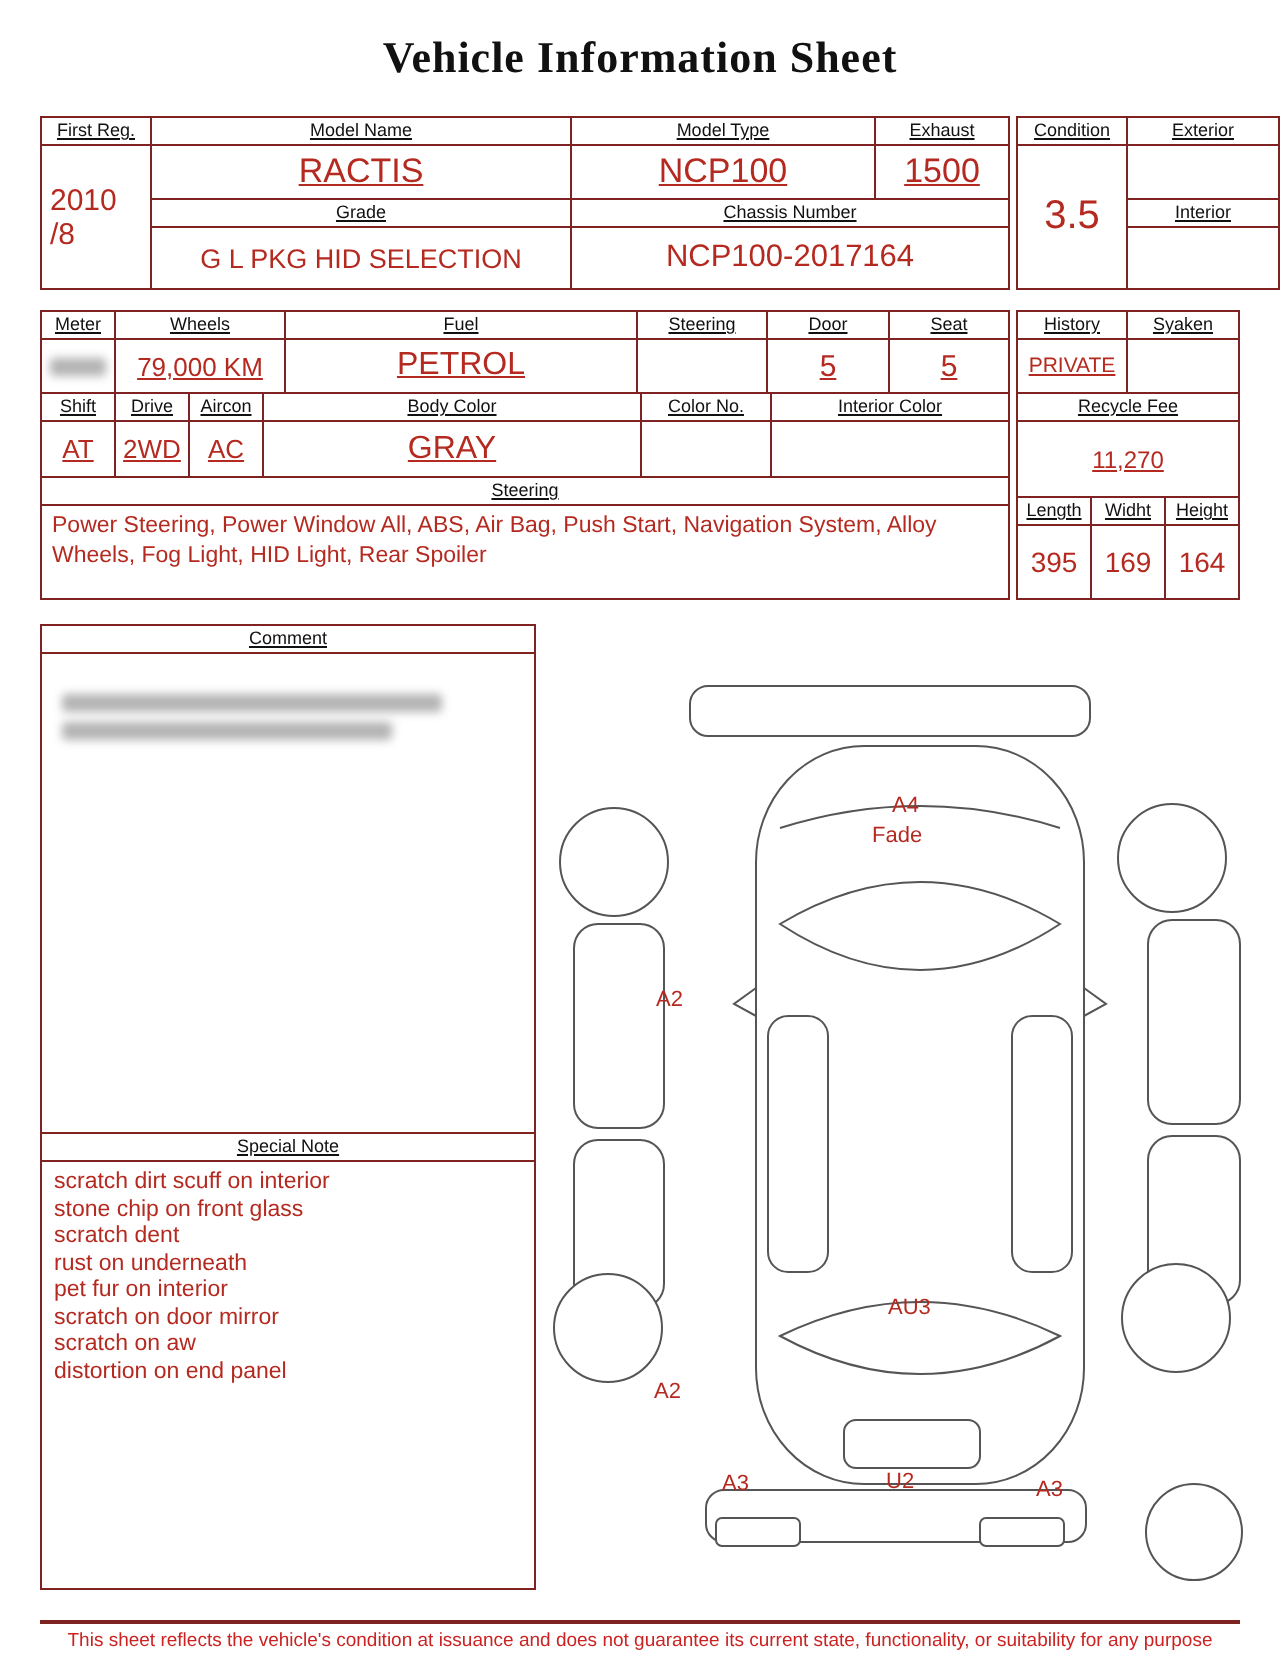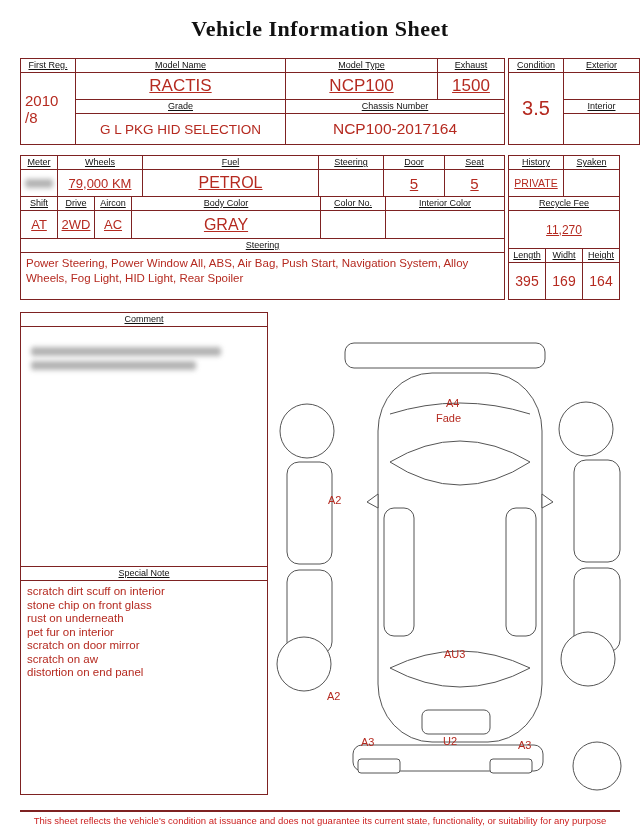--- a/index.html
+++ b/index.html
@@ -135,20 +135,21 @@
 <div class="box col" style="left:20px; top:312px; width:248px; height:483px;">
   <div class="hdr bb">Comment</div>
   <div class="bb" style="height:240px; position:relative;">
     <span class="blur-bar" style="left:10px; top:20px; width:190px; height:9px;"></span>
     <span class="blur-bar" style="left:10px; top:34px; width:165px; height:9px;"></span>
   </div>
   <div class="hdr bb">Special Note</div>
   <div class="notes" style="flex:1;">
     <div class="note-line">scratch dirt scuff on interior</div>
     <div class="note-line">stone chip on front glass</div>
+    <div class="note-line">scratch dent</div>
     <div class="note-line">rust on underneath</div>
     <div class="note-line">pet fur on interior</div>
     <div class="note-line">scratch on door mirror</div>
     <div class="note-line">scratch on aw</div>
     <div class="note-line">distortion on end panel</div>
   </div>
 </div>
 
 <div class="diagram">
   <svg width="368" height="483" viewBox="0 0 368 483">

